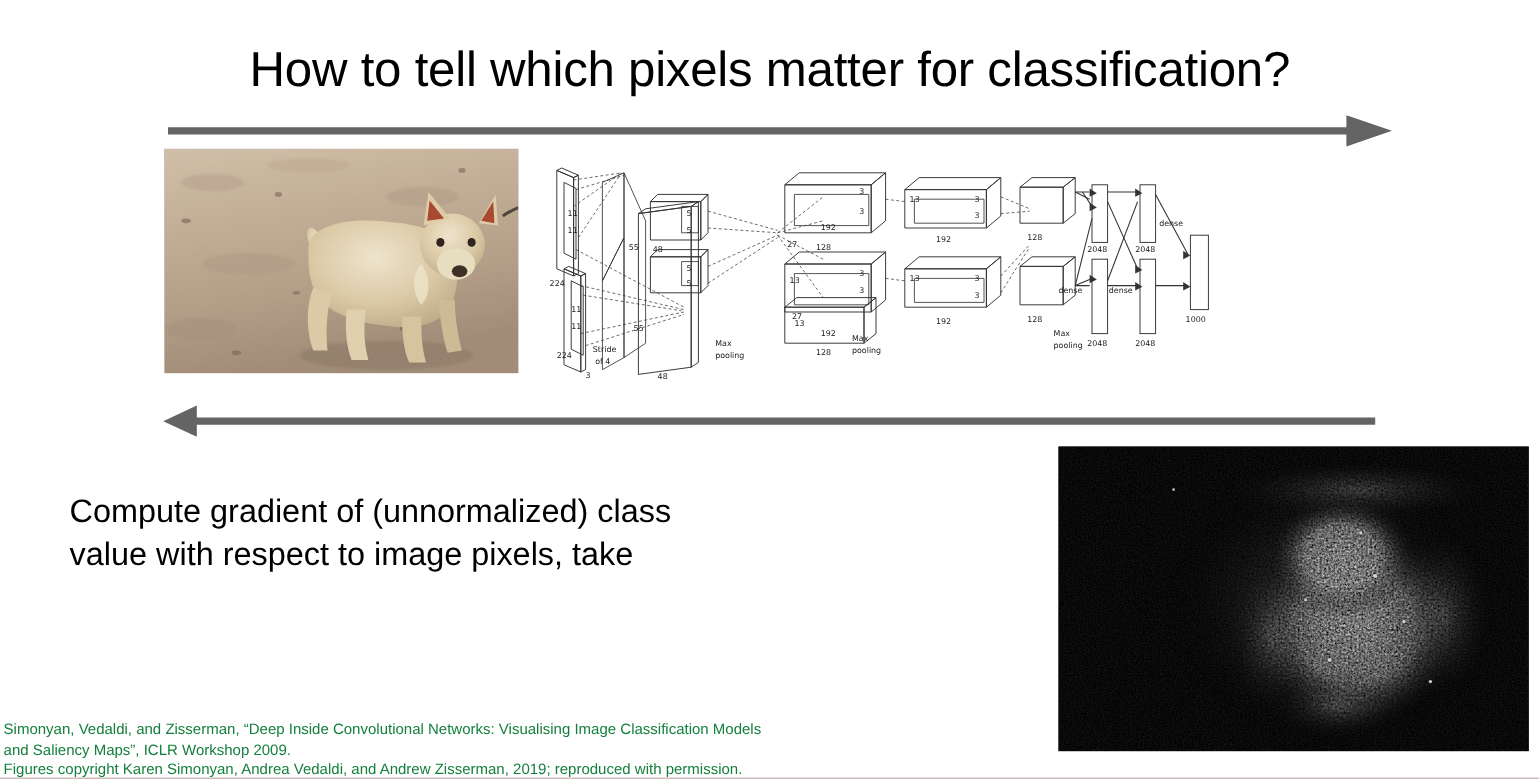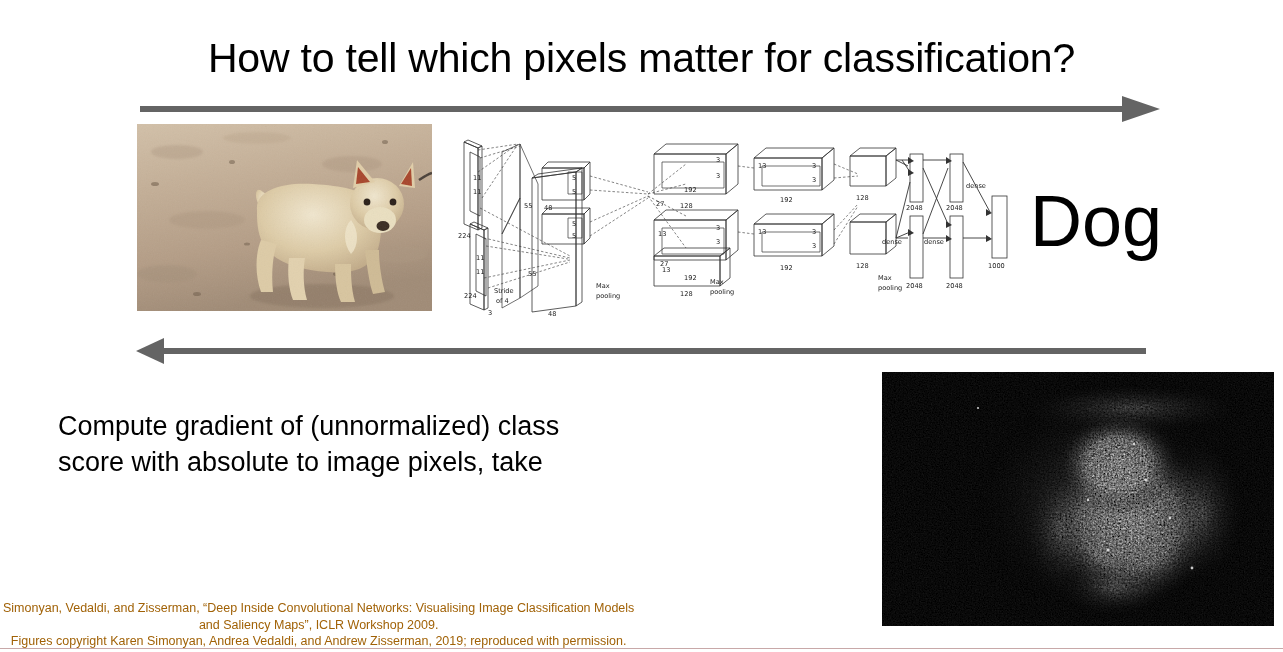--- a/index.html
+++ b/index.html
@@ -96,22 +96,21 @@
   }
   #saliency-map svg { display: block; }
 
   
   #citation {
     position: absolute;
     left: 3px;
     top: 600px;
     font-size: 12.5px;
     line-height: 16.5px;
-    color: #a16207;
-    text-align: center;
+    color: #15803d;
   }
   #citation .ln { display: block; white-space: nowrap; }
 
   
   #bottom-rule {
     position: absolute;
     left: 0;
     top: 648px;
     width: 1283px;
     height: 1px;
@@ -390,30 +389,29 @@
         <text x="508" y="50">dense</text>
         <text x="448" y="72">2048</text>
         <text x="448" y="150">2048</text>
         <text x="488" y="72">2048</text>
         <text x="488" y="150">2048</text>
         <text x="530" y="130">1000</text>
       </g>
     </svg>
   </div>
 
-  <div id="class-label">Dog</div>
 
   <svg class="arrow" id="arrow-backward" style="left:136px; top:336px;" width="1014" height="30" viewBox="0 0 1014 30">
     <line x1="26" y1="15" x2="1010" y2="15" stroke="#646464" stroke-width="6"></line>
     <polygon points="28,2 28,28 0,15" fill="#646464"></polygon>
   </svg>
 
   <div id="body-text">
     <span class="ln">Compute gradient of (unnormalized) class</span>
-    <span class="ln">score with absolute to image pixels, take</span>
+    <span class="ln">value with respect to image pixels, take</span>
   </div>
 
   <div id="saliency-map">
     <svg width="392" height="254" viewBox="0 0 392 254">
       <defs>
         <filter id="salNoise" x="-10%" y="-10%" width="120%" height="120%">
           <feTurbulence type="fractalNoise" baseFrequency="0.55" numOctaves="4" seed="13" result="n"></feTurbulence>
           <feColorMatrix type="saturate" values="0"></feColorMatrix>
           <feComponentTransfer>
             <feFuncR type="linear" slope="2.1" intercept="-0.55"></feFuncR>

